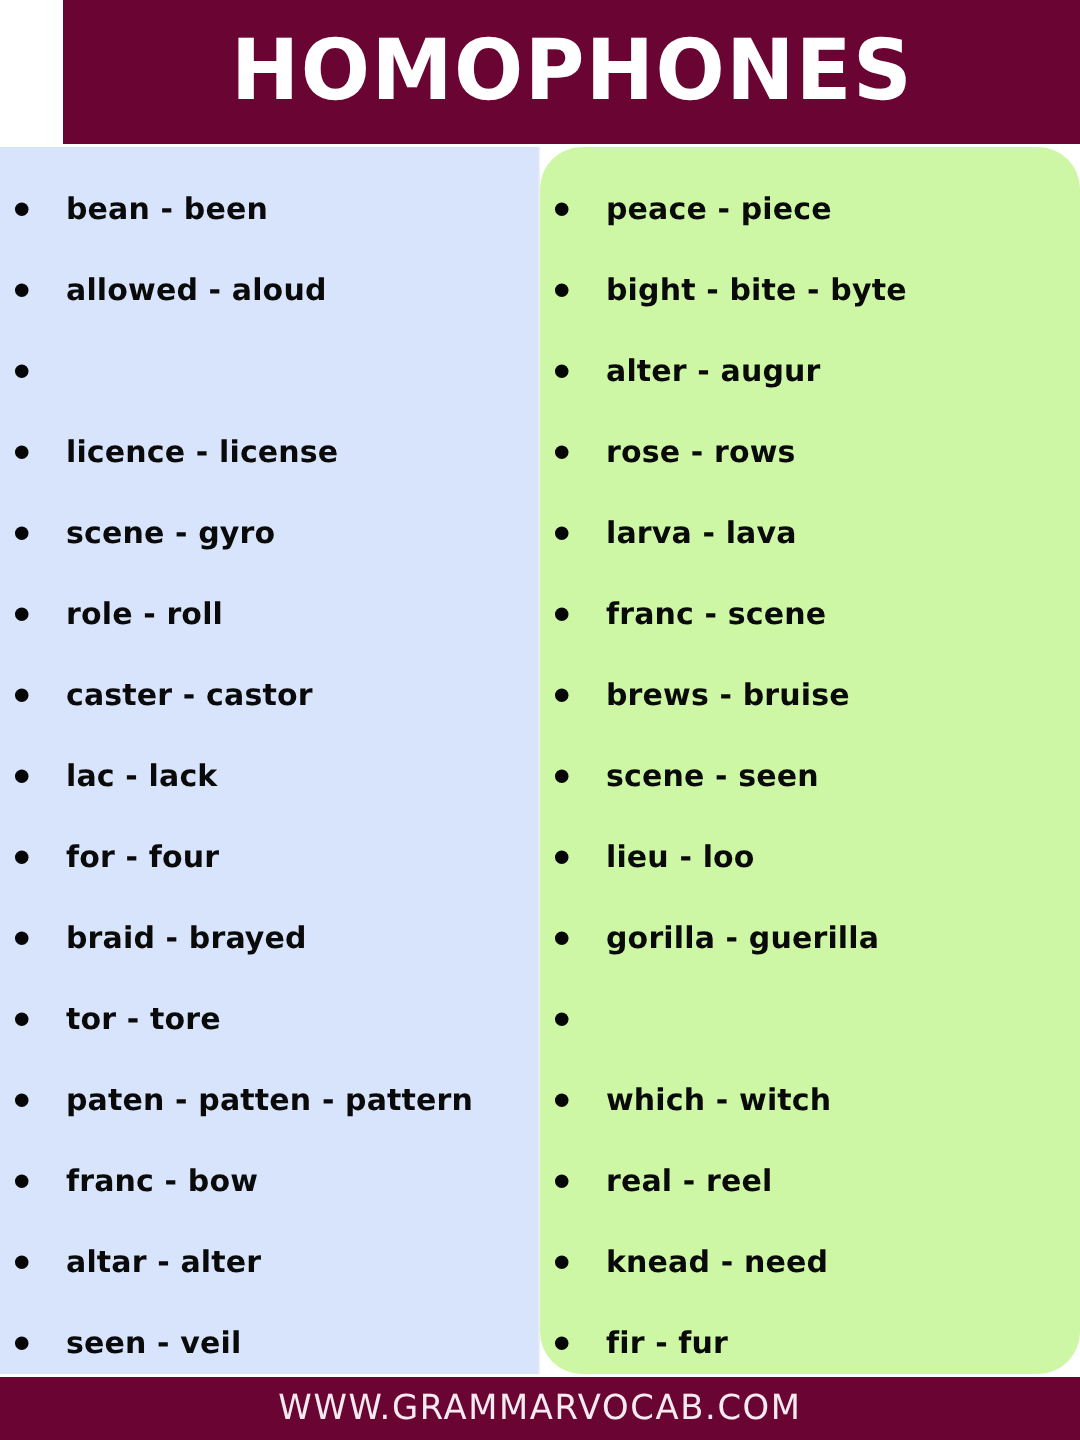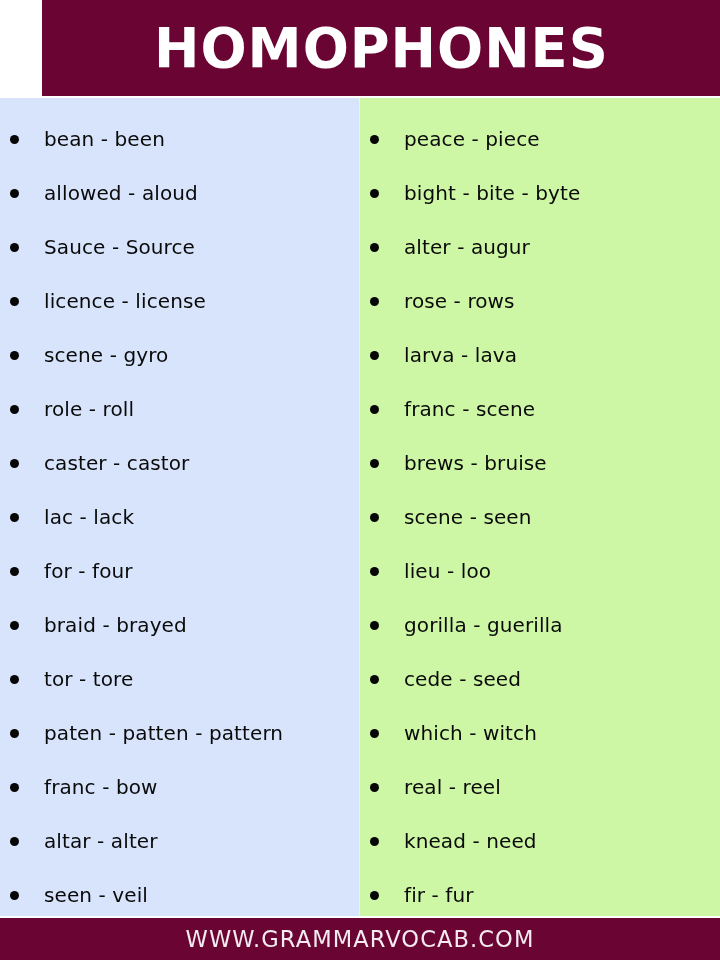--- a/index.html
+++ b/index.html
@@ -65,20 +65,21 @@
     display: flex;
     flex-direction: column;
     overflow: hidden;
   }
   .column-left {
     background: #D7E4FB;
     border-right: 1px solid #EFEFEF;
   }
   .column-right {
     background: #CDF7A4;
+    border-radius: 28px;
   }
 
   .entry {
     display: flex;
     align-items: center;
     height: 54px;
     flex: 0 0 54px;
     box-sizing: border-box;
   }
   .column-left .entry  { padding-left: 10px; }
@@ -95,21 +96,21 @@
     display: block;
     width: 9px;
     height: 9px;
     border-radius: 50%;
     background: #060606;
   }
   .entry-text {
     color: #0A0A0A;
     font-family: "DejaVu Sans", sans-serif;
     font-size: 20px;
-    font-weight: normal;
+    font-weight: bold;
     letter-spacing: 0.1px;
     line-height: 1;
     white-space: nowrap;
     padding-left: 12px;
   }
 
   
   .footer-band {
     height: 42px;
     flex: 0 0 42px;
@@ -150,21 +151,20 @@
         <div class="entry">
           <span class="bullet">
             <i></i>
           </span>
           <span class="entry-text">allowed - aloud</span>
         </div>
         <div class="entry">
           <span class="bullet">
             <i></i>
           </span>
-          <span class="entry-text">Sauce - Source</span>
         </div>
         <div class="entry">
           <span class="bullet">
             <i></i>
           </span>
           <span class="entry-text">licence - license</span>
         </div>
         <div class="entry">
           <span class="bullet">
             <i></i>
@@ -290,21 +290,20 @@
         <div class="entry">
           <span class="bullet">
             <i></i>
           </span>
           <span class="entry-text">gorilla - guerilla</span>
         </div>
         <div class="entry">
           <span class="bullet">
             <i></i>
           </span>
-          <span class="entry-text">cede - seed</span>
         </div>
         <div class="entry">
           <span class="bullet">
             <i></i>
           </span>
           <span class="entry-text">which - witch</span>
         </div>
         <div class="entry">
           <span class="bullet">
             <i></i>

